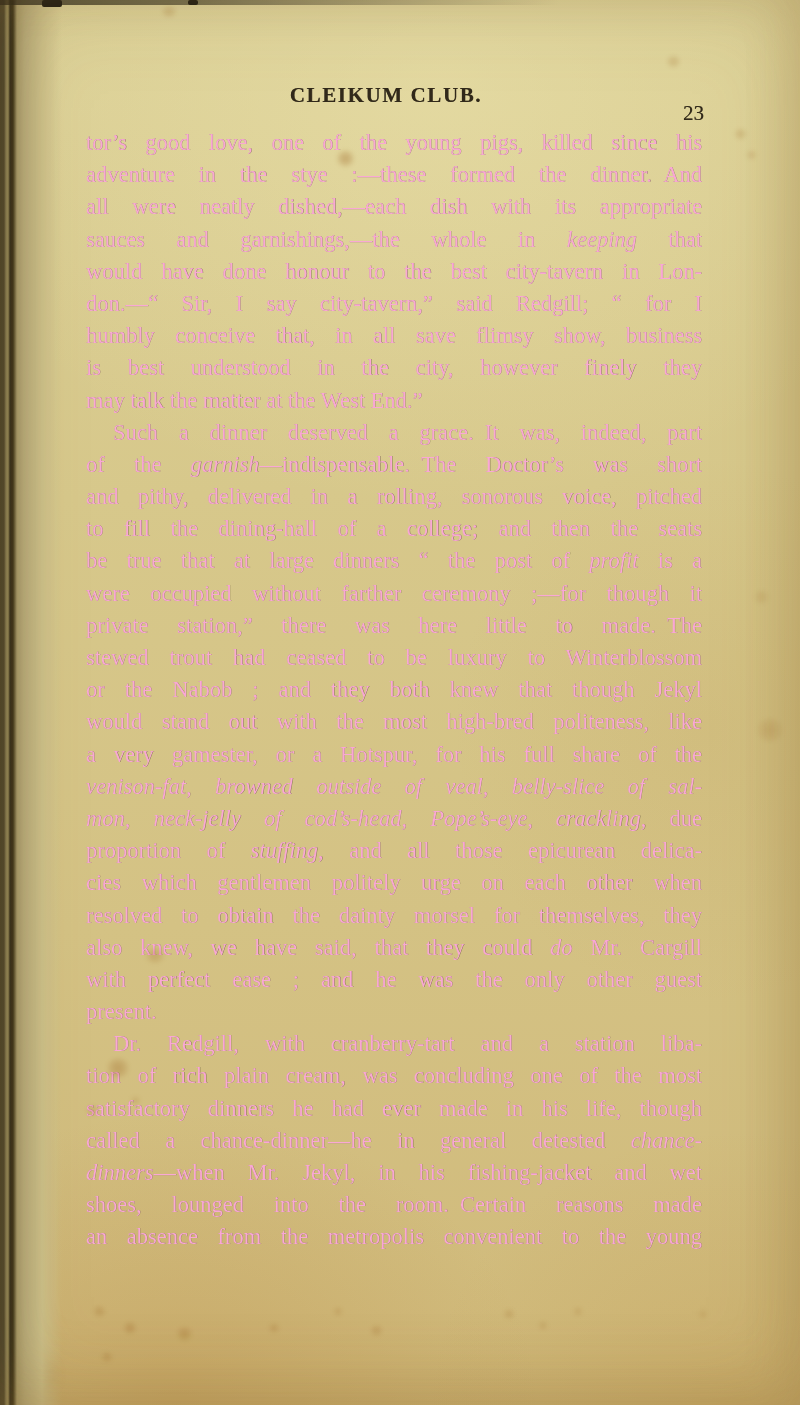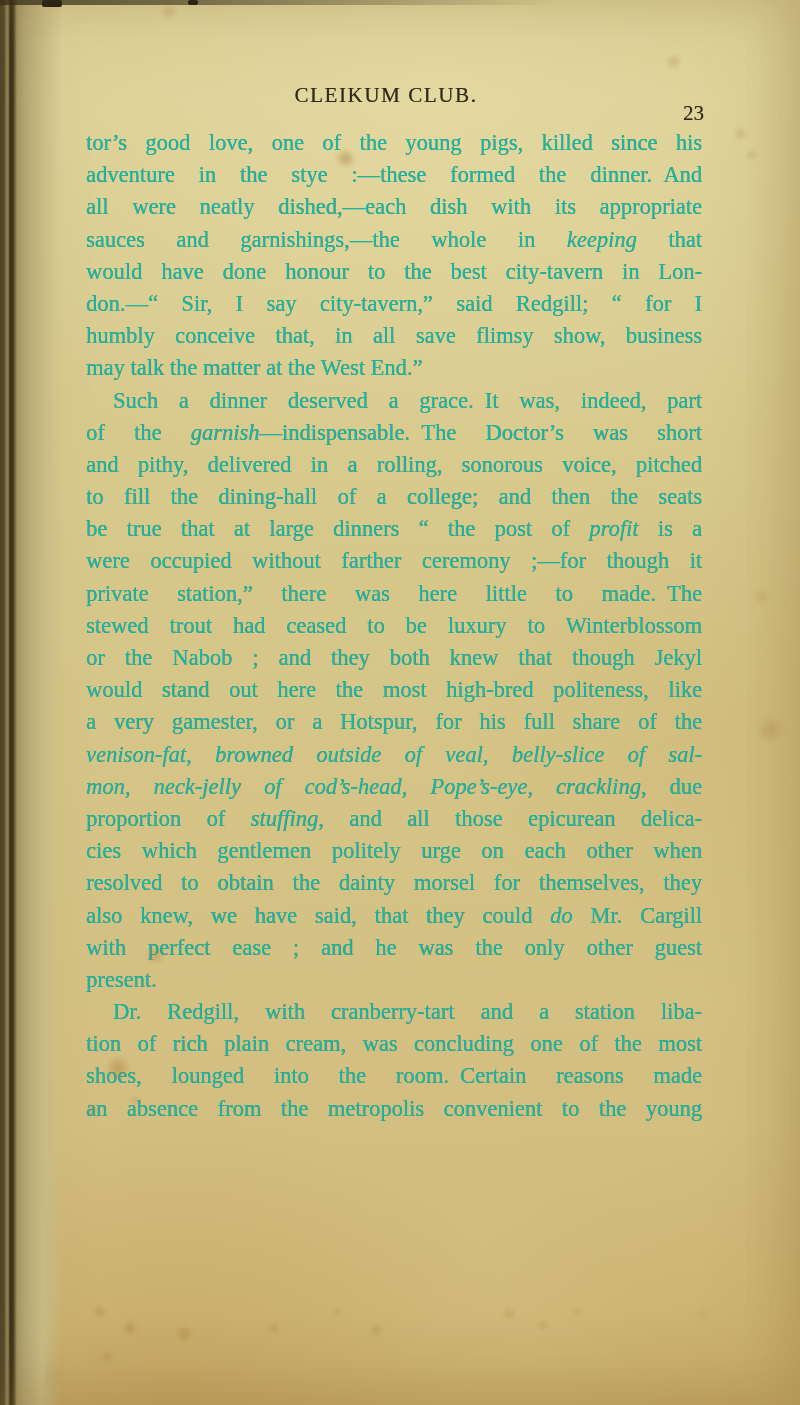--- a/index.html
+++ b/index.html
@@ -37,29 +37,30 @@
   .top-edge {
     position: absolute; left: 0; top: 0; height: 5px; width: 560px;
     background: linear-gradient(90deg, rgba(32,29,20,0.75) 0%, rgba(32,29,20,0.55) 35%, rgba(32,29,20,0) 100%);
   }
   .top-tick { position: absolute; background: #1d1a12; border-radius: 2px; }
   .header-row { position: absolute; left: 86px; top: 83px; width: 616px; height: 28px; }
   .running-title {
     position: absolute; left: 0; right: 16px; text-align: center;
     font-size: 21px; letter-spacing: 1.6px; color: #31291a;
     text-shadow: 0.3px 0.3px 0.5px rgba(49,41,26,0.55);
+    font-weight: bold;
   }
   .page-number {
     position: absolute; right: -2px; top: 18px;
     font-size: 21px; color: #31291a;
     text-shadow: 0.3px 0.3px 0.5px rgba(49,41,26,0.55);
   }
   .text-block {
     position: absolute; left: 86px; top: 127px; width: 616px;
-    color: #14b8a6;
+    color: #f9a8d4;
     font-size: 22.5px;
     text-shadow: 0.3px 0.3px 0.6px rgba(46,38,23,0.5);
   }
   .line {
     height: 32.2px; line-height: 32.2px; overflow: hidden;
     text-align: justify; text-align-last: justify; text-justify: inter-word;
   }
   .line.para-end { text-align-last: left; }
   .line.indent { padding-left: 27px; }
   .line i { font-style: italic; }
@@ -81,42 +82,46 @@
   </div>
 
   <div class="text-block">
       <div class="line"><span>tor’s good love, one of the young pigs, killed since his</span></div>
       <div class="line"><span>adventure in the stye :—these formed the dinner. And</span></div>
       <div class="line"><span>all were neatly dished,—each dish with its appropriate</span></div>
       <div class="line"><span>sauces and garnishings,—the whole in </span><i>keeping</i><span> that</span></div>
       <div class="line"><span>would have done honour to the best city-tavern in Lon-</span></div>
       <div class="line"><span>don.—“ Sir, I say city-tavern,” said Redgill; “ for I</span></div>
       <div class="line"><span>humbly conceive that, in all save flimsy show, business</span></div>
+      <div class="line"><span>is best understood in the city, however finely they</span></div>
       <div class="line para-end"><span>may talk the matter at the West End.”</span></div>
       <div class="line indent"><span>Such a dinner deserved a grace. It was, indeed, part</span></div>
       <div class="line"><span>of the </span><i>garnish</i><span>—indispensable. The Doctor’s was short</span></div>
       <div class="line"><span>and pithy, delivered in a rolling, sonorous voice, pitched</span></div>
       <div class="line"><span>to fill the dining-hall of a college; and then the seats</span></div>
       <div class="line"><span>be true that at large dinners “ the post of </span><i>profit</i><span> is a</span></div>
       <div class="line"><span>were occupied without farther ceremony ;—for though it</span></div>
       <div class="line"><span>private station,” there was here little to made. The</span></div>
       <div class="line"><span>stewed trout had ceased to be luxury to Winterblossom</span></div>
       <div class="line"><span>or the Nabob ; and they both knew that though Jekyl</span></div>
-      <div class="line"><span>would stand out here the most high-bred politeness, like</span></div>
+      <div class="line"><span>would stand out with the most high-bred politeness, like</span></div>
       <div class="line"><span>a very gamester, or a Hotspur, for his full share of the</span></div>
       <div class="line"><i>venison-fat, browned outside of veal, belly-slice of sal-</i></div>
       <div class="line"><i>mon, neck-jelly of cod’s-head, Pope’s-eye, crackling</i><span>, due</span></div>
       <div class="line"><span>proportion of </span><i>stuffing</i><span>, and all those epicurean delica-</span></div>
       <div class="line"><span>cies which gentlemen politely urge on each other when</span></div>
       <div class="line"><span>resolved to obtain the dainty morsel for themselves, they</span></div>
       <div class="line"><span>also knew, we have said, that they could </span><i>do</i><span> Mr. Cargill</span></div>
       <div class="line"><span>with perfect ease ; and he was the only other guest</span></div>
       <div class="line para-end"><span>present.</span></div>
       <div class="line indent"><span>Dr. Redgill, with cranberry-tart and a station liba-</span></div>
       <div class="line"><span>tion of rich plain cream, was concluding one of the most</span></div>
+      <div class="line"><span>satisfactory dinners he had ever made in his life, though</span></div>
+      <div class="line"><span>called a chance-dinner—he in general detested </span><i>chance-</i></div>
+      <div class="line"><i>dinners</i><span>—when Mr. Jekyl, in his fishing-jacket and wet</span></div>
       <div class="line"><span>shoes, lounged into the room. Certain reasons made</span></div>
       <div class="line"><span>an absence from the metropolis convenient to the young</span></div>
     </div>
 
   <div>
     <div class="foxing-spot" style="left:160px;top:6px;width:18px;height:11px;opacity:.3"></div>
     <div class="foxing-spot" style="left:336px;top:150px;width:19px;height:17px;opacity:.5"></div>
     <div class="foxing-spot" style="left:666px;top:55px;width:15px;height:13px;opacity:.3"></div>
     <div class="foxing-spot" style="left:734px;top:128px;width:13px;height:12px;opacity:.3"></div>
     <div class="foxing-spot" style="left:746px;top:150px;width:11px;height:10px;opacity:.25"></div>

